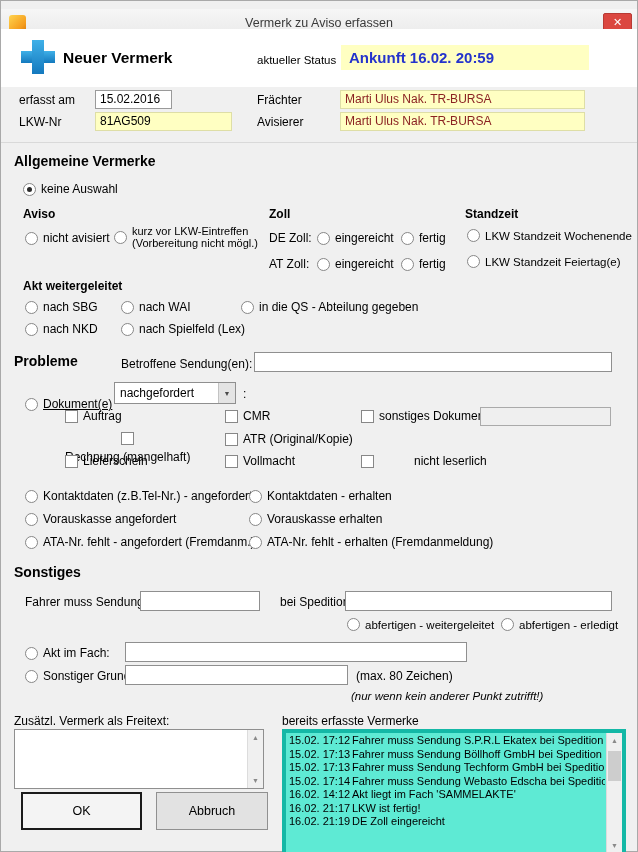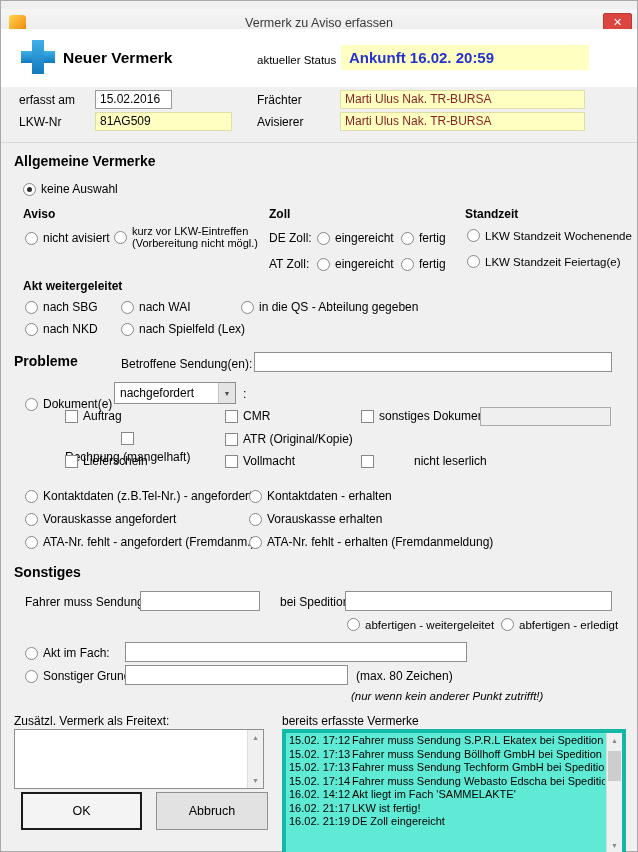--- a/index.html
+++ b/index.html
@@ -187,21 +187,21 @@
   </div>
   <div class="opt" style="left:120px;top:321px;">
     <span class="radio"></span>
     <span>nach Spielfeld (Lex)</span>
   </div>
 
   <div class="sect" style="left:13px;top:352px;">Probleme</div>
   <div class="t" style="left:120px;top:356px;">Betroffene Sendung(en):</div>
   <input class="tb" style="left: 253px; top: 351px; width: 358px;">
 
-  <div class="opt" style="left:24px;top:396px;">
+  <div class="opt" style="left:24px;top:396px;text-decoration:underline;">
     <span class="radio"></span>
     <span>Dokument(e)</span>
   </div>
   <div class="dd">
     <span class="dd-text">nachgefordert</span>
     <span class="dd-arrow">▼</span>
   </div>
   <div class="t" style="left:242px;top:386px;">:</div>
 
   <div class="opt" style="left:64px;top:408px;">

